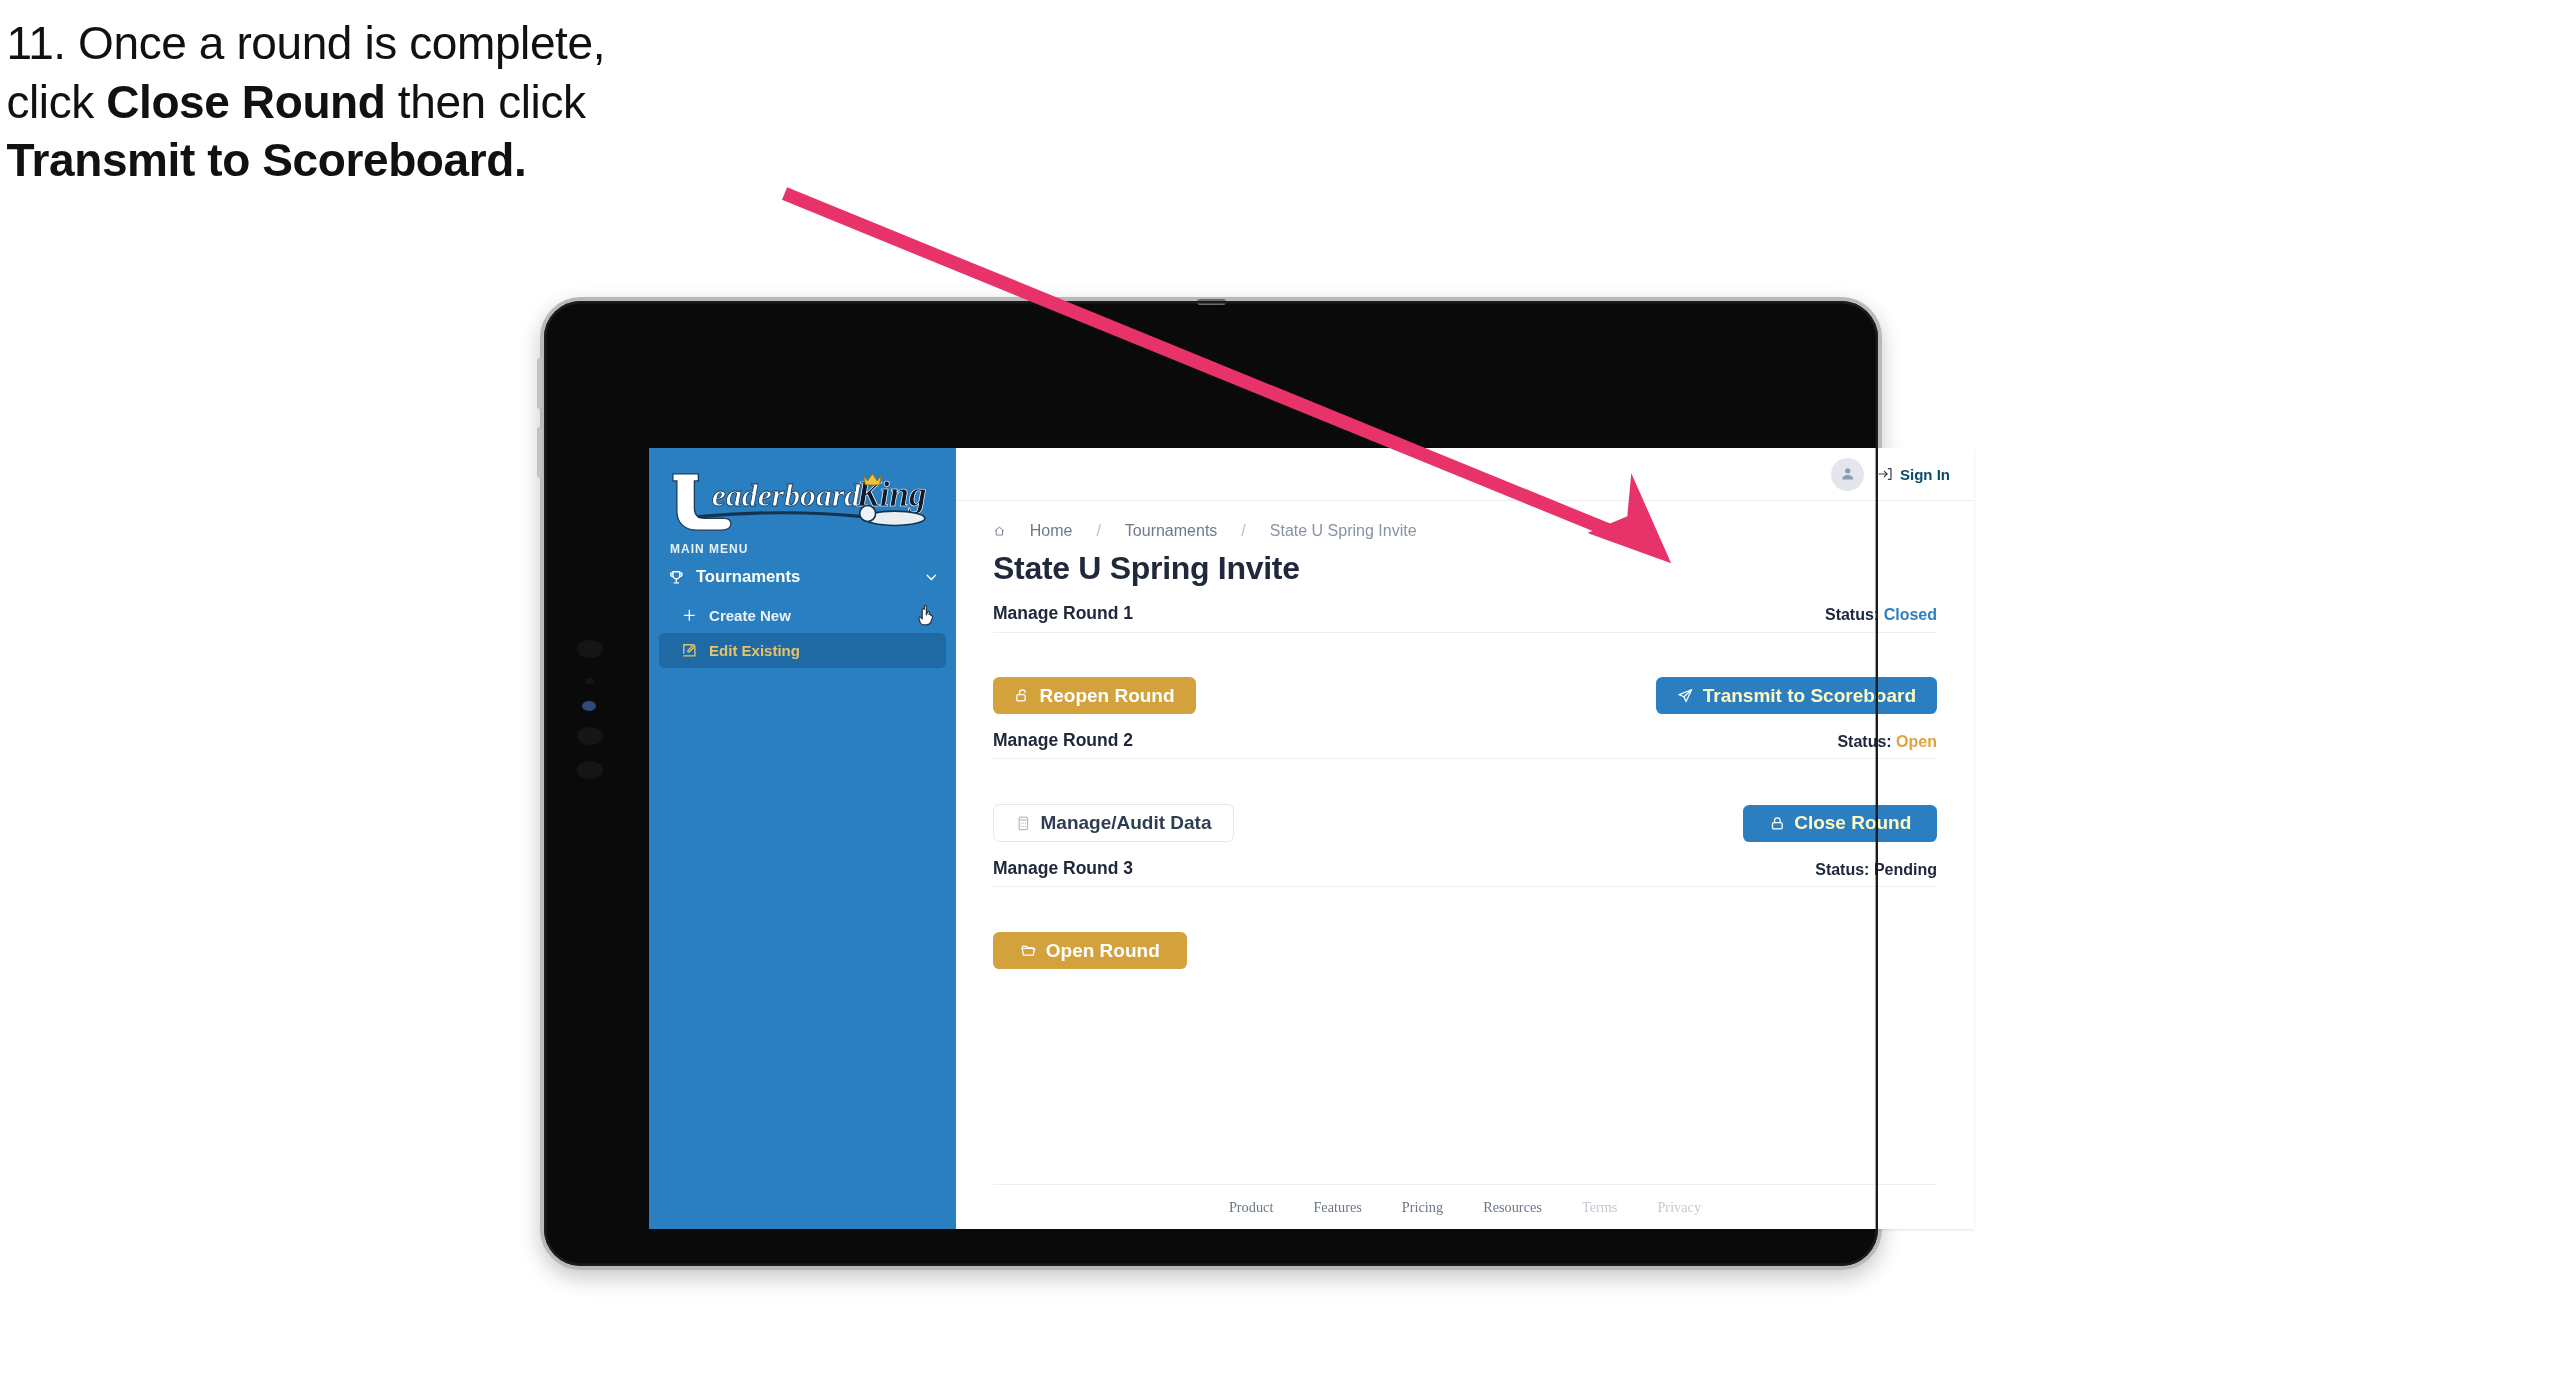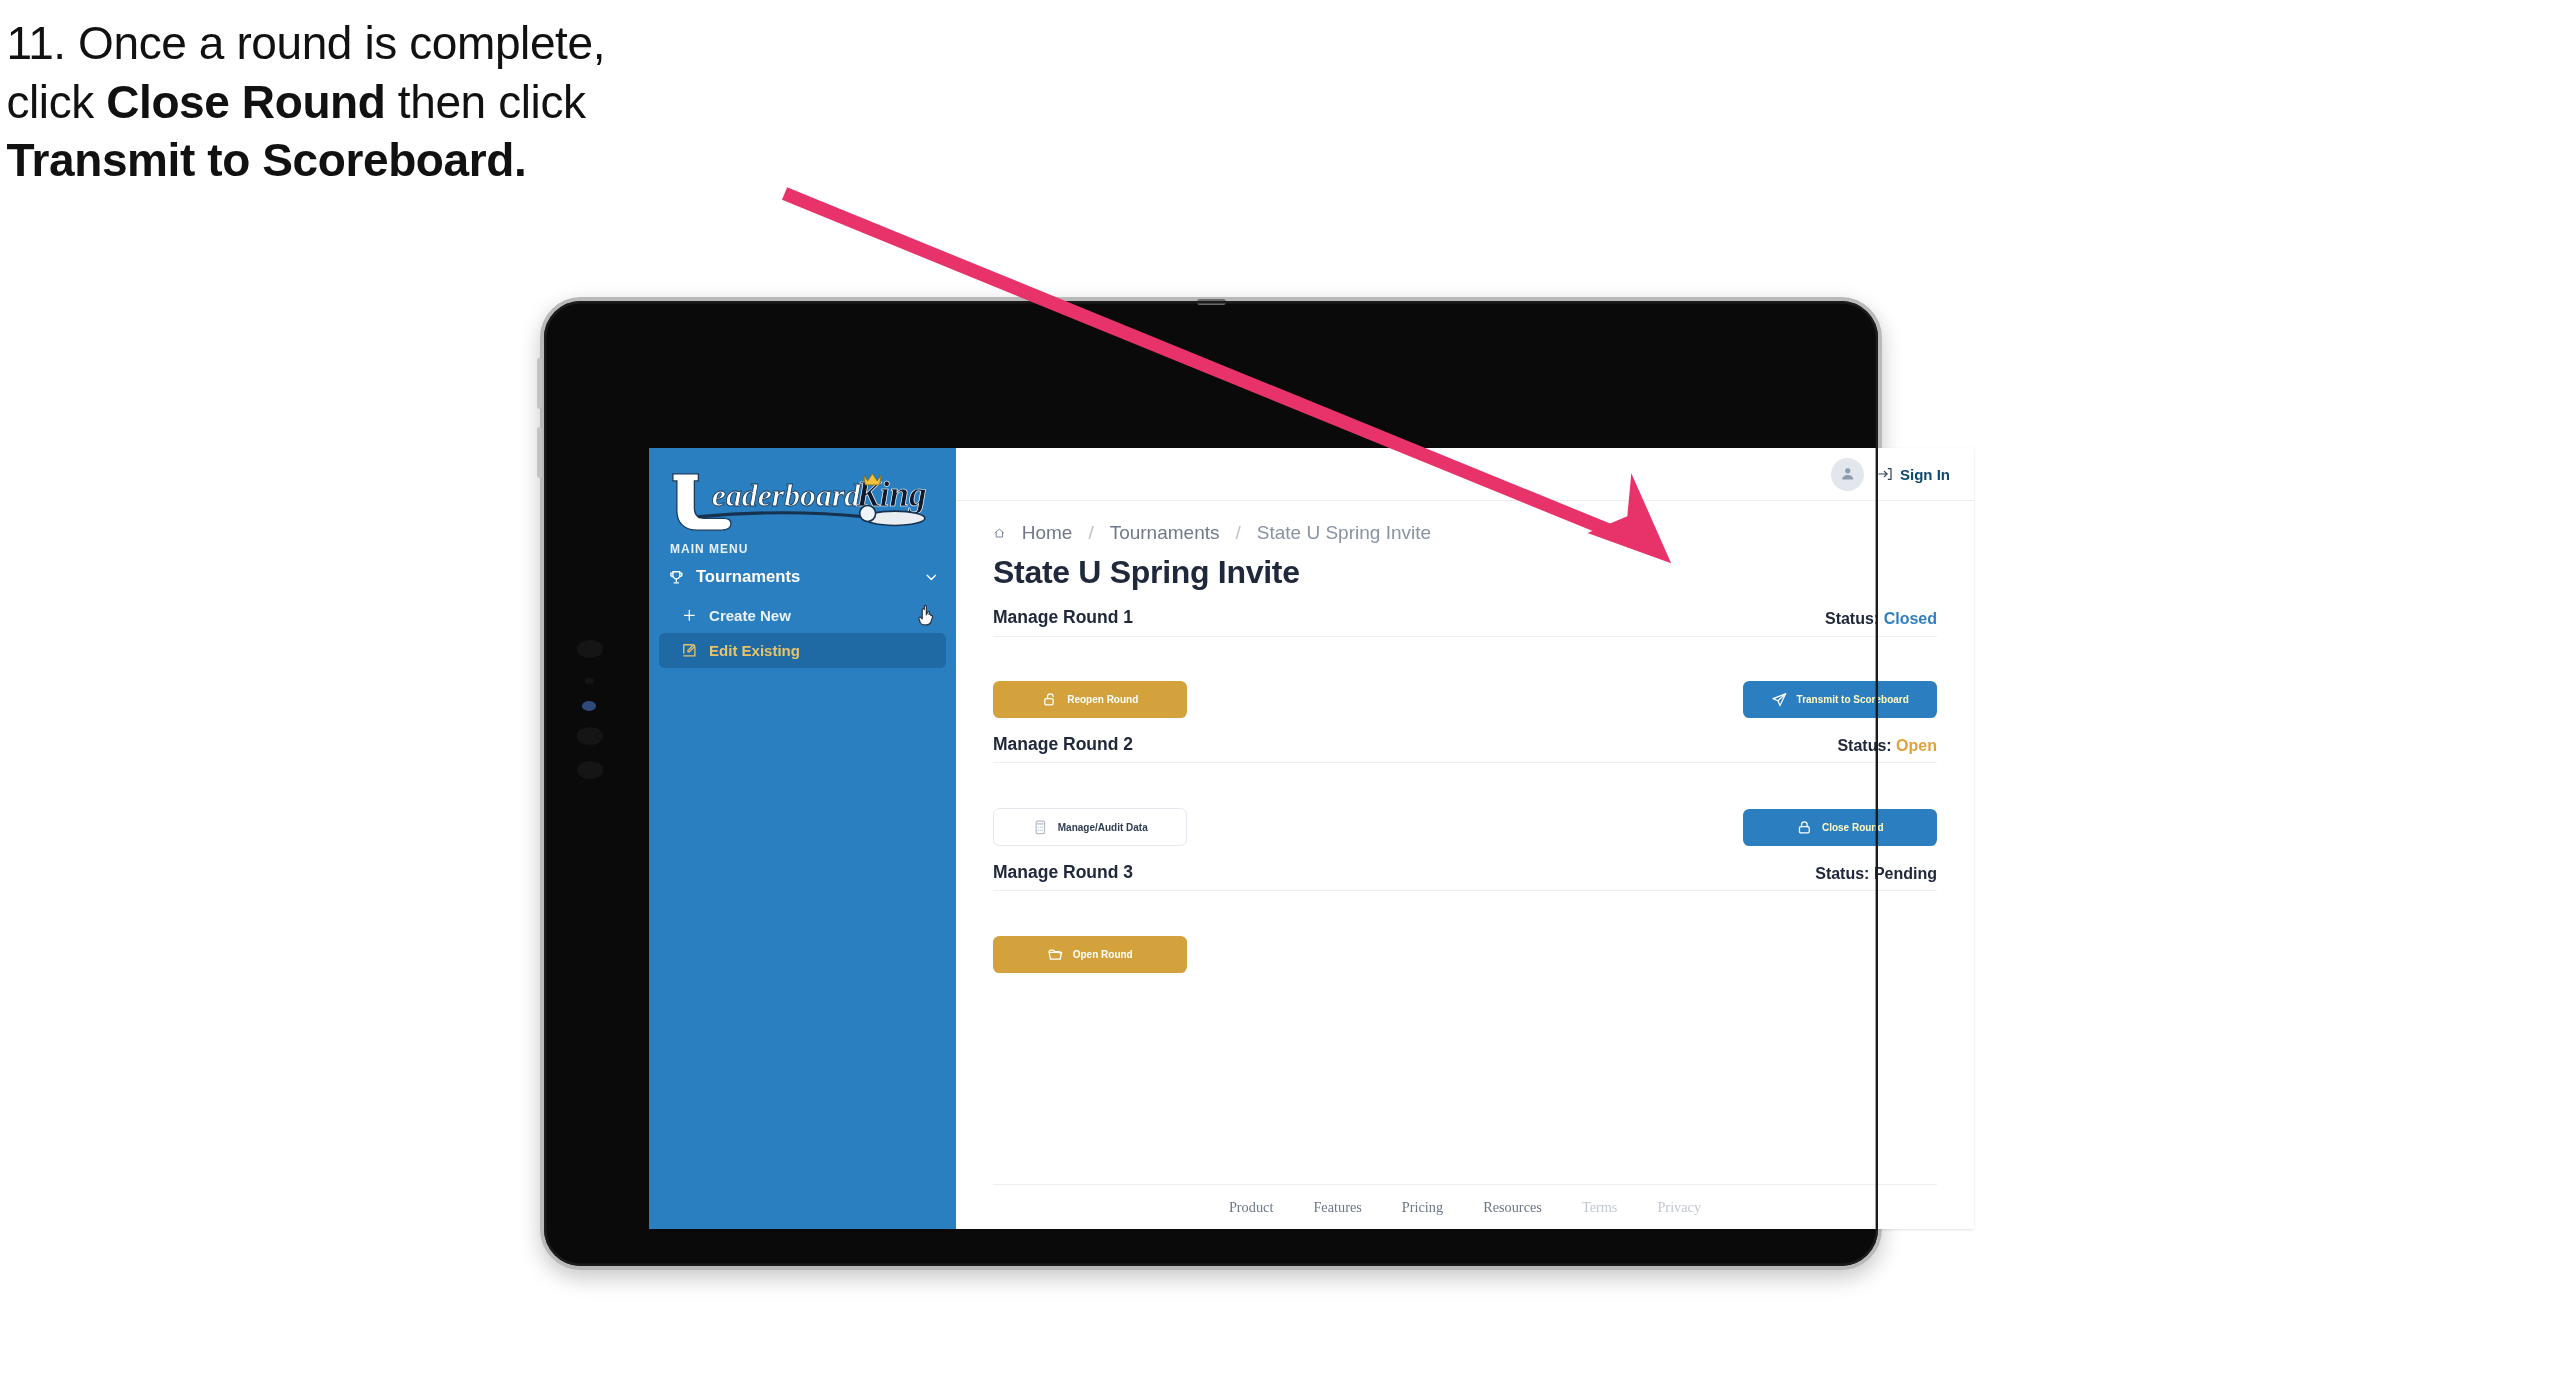--- a/index.html
+++ b/index.html
@@ -83,21 +83,21 @@
   .avatar{
     width:33px; height:33px; border-radius:50%; background:#e3e6ec;
     display:flex; align-items:center; justify-content:center;
   }
   .avatar svg{ width:17.5px; height:17.5px; fill:#8d9bb0; }
   .signin{ display:flex; align-items:center; gap:7.2px; font-size:15px; font-weight:700; color:#0c4a6e; cursor:pointer; }
   .signin svg{ width:16px; height:16px; fill:none; stroke:#2f3d53; stroke-width:1.8; stroke-linecap:round; stroke-linejoin:round; }
 
   #content{ flex:1; padding:21px 37px 0 37px; }
 
-  .crumb{ display:flex; align-items:center; gap:16px; font-size:19px; color:#6e7a8c; }
+  .crumb{ display:flex; align-items:center; gap:24px; font-size:16px; color:#6e7a8c; }
   .crumb .sep{ color:#b9c1cc; }
   .crumb svg{ width:12.7px; height:12.7px; fill:none; stroke:#6e7a8c; stroke-width:1.7; stroke-linecap:round; stroke-linejoin:round; }
   .crumb a{ color:#6e7a8c; text-decoration:none; cursor:pointer; }
   .crumb .last{ color:#8893a3; }
 
   h1#pageTitle{ font-size:32px; font-weight:700; color:#20293c; margin:10.4px 0 0 0; letter-spacing:-0.3px; }
 
   .round{ margin-top:16px; }
   .round .hdr{
     display:flex; align-items:flex-end; justify-content:space-between;
@@ -106,21 +106,21 @@
   .round .rname{ font-size:17.5px; font-weight:700; color:#20293c; }
   .round .rstat{ font-size:16px; font-weight:700; color:#20293c; }
   .round .rstat span.v-closed{ color:#2f7fc0; }
   .round .rstat span.v-open{ color:#e0a33b; }
   .round .rstat span.v-pending{ color:#20293c; }
   .round .acts{ display:flex; align-items:center; justify-content:space-between; padding-top:12.7px; min-height:51px; }
 
   .btn{
     display:inline-flex; align-items:center; gap:8.8px; justify-content:center;
     border:none; border-radius:6.4px; cursor:pointer;
-    font-size:10px; font-weight:700; font-family:"Liberation Sans", sans-serif;
+    font-size:19px; font-weight:700; font-family:"Liberation Sans", sans-serif;
     padding:18px 21px; height:37px; white-space:nowrap;margin-top:32px;
   }
   .btn svg{ width:16.7px; height:16.7px; fill:none; stroke-width:1.8; stroke-linecap:round; stroke-linejoin:round; }
   .btn-gold{ background:#d3a23c; color:#ffffff; min-width:194px; }
   .btn-gold svg{ stroke:#ffffff; }
   .btn-blue{ background:#2b7fc0; color:#fef9c3; min-width:194px; }
   .btn-blue svg{ stroke:#ffffff; }
   .btn-ghost{ background:#ffffff; color:#2f3d53; border:0.8px solid #e4e7ed; min-width:194px; }
   .btn-ghost svg{ stroke:#b6bdc9; }
   .spacer{ flex:1; }

